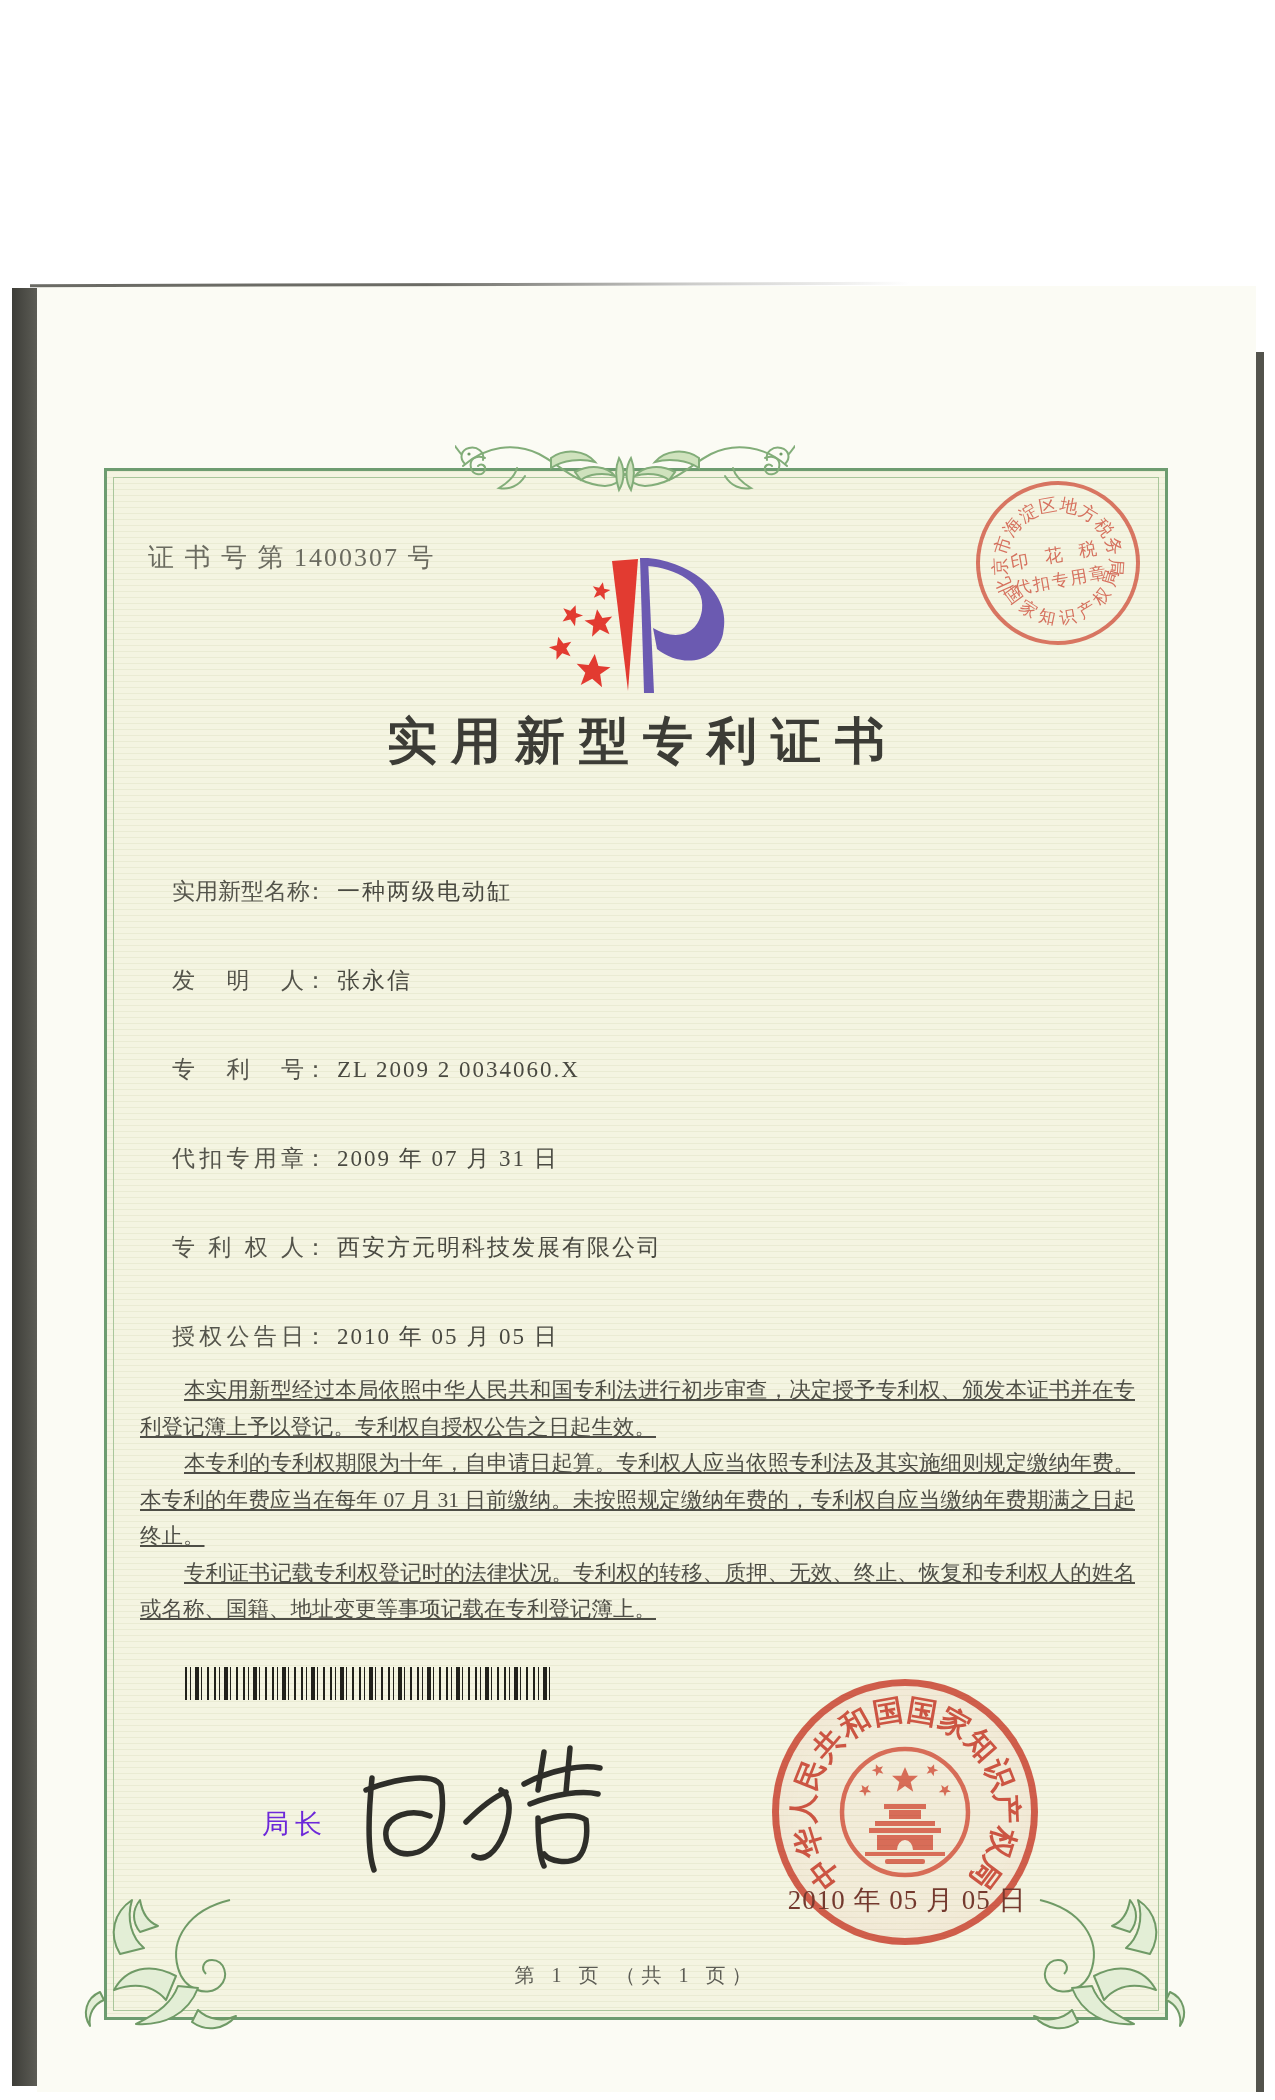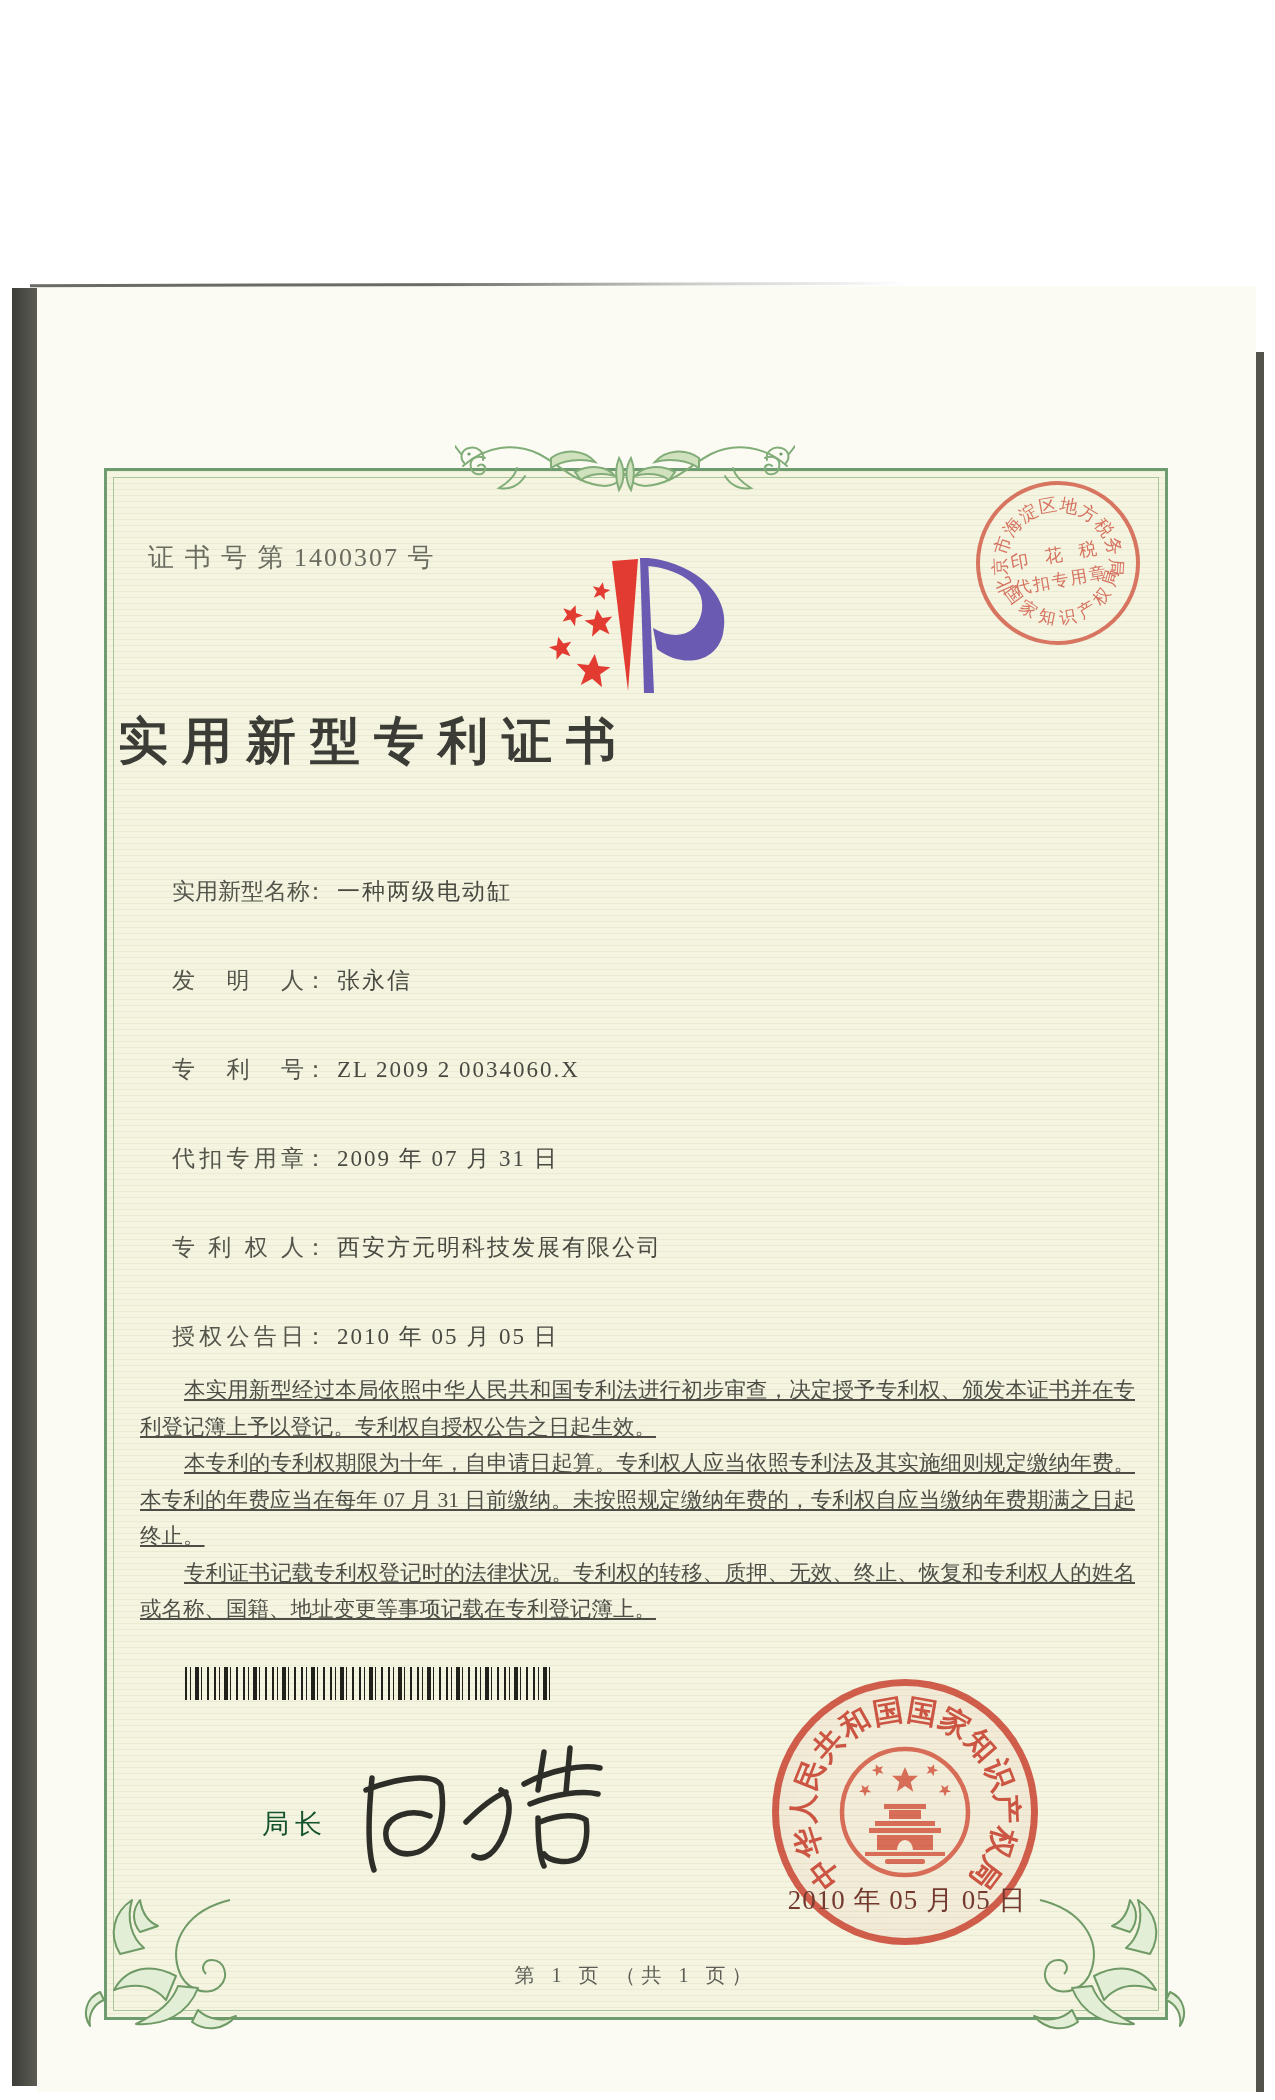--- a/index.html
+++ b/index.html
@@ -15,36 +15,36 @@
                   background:linear-gradient(90deg,#6b6b65 0 45%,rgba(107,107,101,.35) 75%,rgba(107,107,101,0) 100%);}
   
   .frame{position:absolute;left:104px;top:468px;width:1058px;height:1546px;
          border:3px solid #6d9c70;background:#f4f4e1;}
   .frame::before{content:"";position:absolute;inset:0;
          background:repeating-linear-gradient(180deg,rgba(160,170,110,.12) 0 1px,transparent 1px 6px);}
   .frame-inner{position:absolute;inset:6px;border:1px solid #a9c69b;}
   .ornament{position:absolute;color:#7aa56f;}
   
   .cert-number{position:absolute;left:148px;top:540px;font-size:26px;color:#6b6b60;letter-spacing:2px;}
-  .title{position:absolute;left:104px;width:1064px;top:708px;
+  .title{position:absolute;left:104px;width:1064px;top:708px;text-align:center;
          font-size:50px;font-weight:bold;color:#3c3c36;letter-spacing:14px;text-indent:14px;}
   .fields{position:absolute;left:172px;top:876px;width:880px;}
   .row{height:89px;white-space:nowrap;}
   .lbl{display:inline-block;width:132px;text-align:justify;text-align-last:justify;
        font-size:23px;color:#54544b;vertical-align:top;}
   .colon{font-size:23px;color:#54544b;}
   .val{font-size:23px;color:#494941;margin-left:10px;letter-spacing:2px;}
   .body-text{position:absolute;left:140px;top:1372px;width:995px;font-size:21.5px;
              line-height:36.5px;color:#4e4e46;text-align:justify;text-decoration:underline;}
   .body-text p{margin:0;text-indent:44px;}
   .barcode{position:absolute;left:185px;top:1667px;width:368px;height:33px;
     background:repeating-linear-gradient(90deg,#21211b 0 2px,transparent 2px 5px,#21211b 5px 6px,
       transparent 6px 10px,#21211b 10px 14px,transparent 14px 16px,#21211b 16px 17px,
       transparent 17px 22px,#21211b 22px 24px,transparent 24px 29px);}
-  .sig-label{position:absolute;left:262px;top:1806px;font-size:27px;color:#14532d;letter-spacing:6px;}
+  .sig-label{position:absolute;left:262px;top:1806px;font-size:27px;color:#6d28d9;letter-spacing:6px;}
   .sig-svg{position:absolute;left:338px;top:1738px;}
   .visually-hidden{position:absolute;width:1px;height:1px;overflow:hidden;clip-path:inset(50%);}
   
   .seal{position:absolute;left:772px;top:1679px;width:266px;height:266px;mix-blend-mode:multiply;}
   .seal-circle{position:absolute;inset:0;border:7px solid rgba(212,72,57,.85);border-radius:50%;
                background:radial-gradient(circle,rgba(221,95,80,.05) 60%,rgba(221,95,80,.12));}
   .ring-ch{position:absolute;left:50%;top:50%;}
   .seal-ring .ring-ch{font-size:30px;font-weight:bold;color:rgba(209,67,52,.88);}
   .emblem{position:absolute;left:50%;top:50%;transform:translate(-50%,-50%);color:rgba(221,90,74,.85);}
   .seal-date{position:absolute;left:782px;top:1882px;width:250px;text-align:center;

